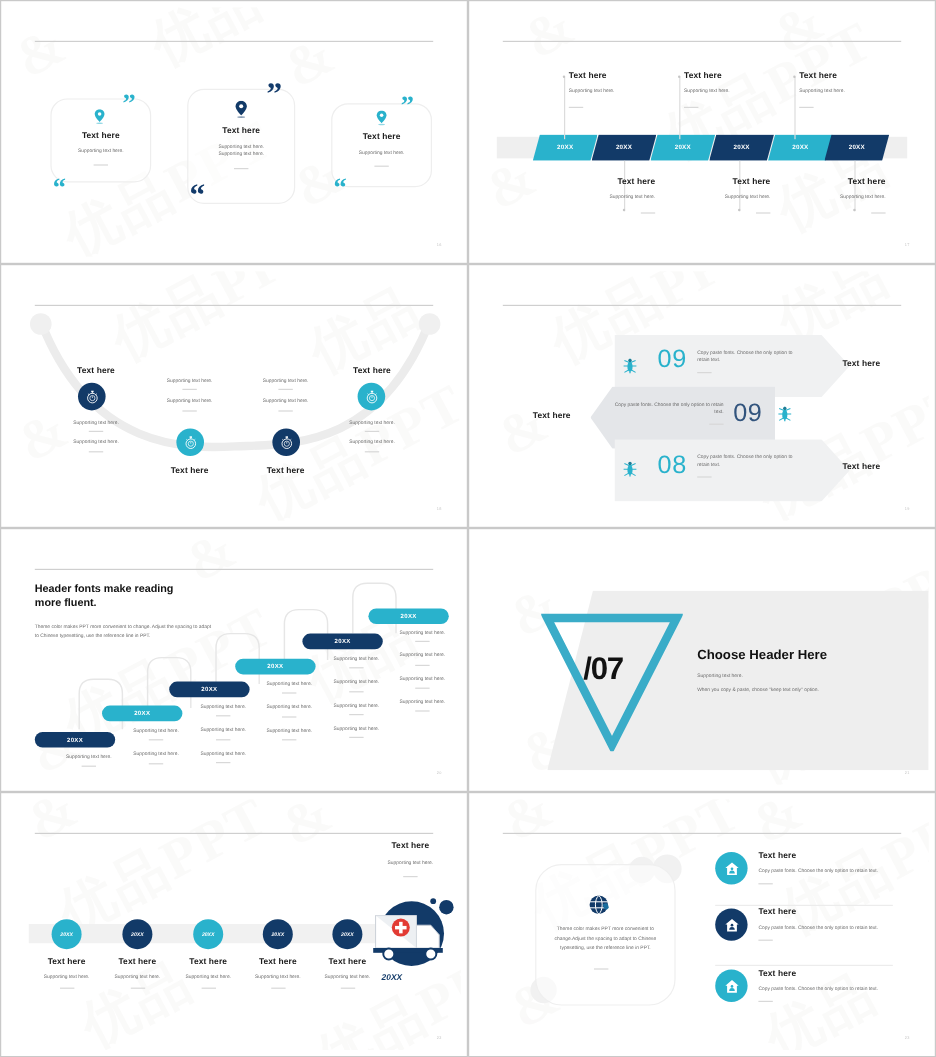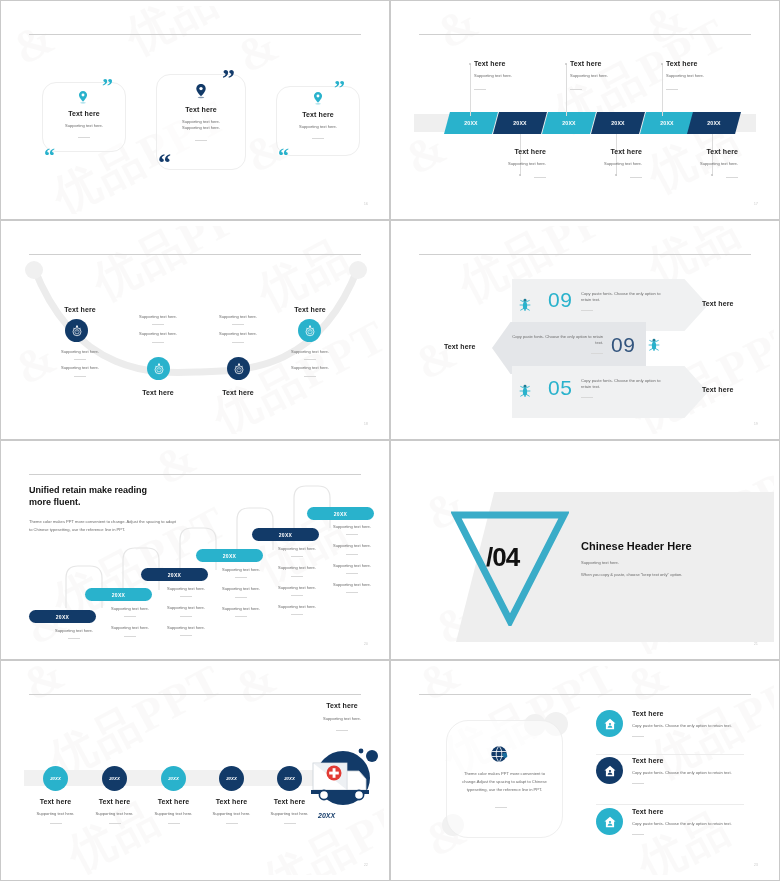--- a/index.html
+++ b/index.html
@@ -469,21 +469,21 @@
       <div class="ttl" style="position:absolute; left:48px; top:117px;">Text here</div>
 
       <div class="arrow-r" style="left:116px; top:140px; width:196px;"></div>
       <svg width="16" height="16" viewBox="0 0 24 24" style="position:absolute; left:121px; top:157px;">
         <path d="M12 3 L12 21" stroke="#29B2CC" stroke-width="1.6"></path>
         <ellipse cx="12" cy="13" rx="3.2" ry="6" fill="#29B2CC"></ellipse>
         <circle cx="12" cy="5" r="2.2" fill="#1E7D96"></circle>
         <path d="M12 8 L5 5 M12 12 L4 12 M12 16 L5 20" stroke="#29B2CC" stroke-width="1.3" fill="none"></path>
         <path d="M12 8 L19 5 M12 12 L20 12 M12 16 L19 20" stroke="#29B2CC" stroke-width="1.3" fill="none"></path>
       </svg>
-      <div class="bignum tcyan" style="left:152px; top:150px;">05</div>
+      <div class="bignum tcyan" style="left:152px; top:150px;">08</div>
       <div style="position:absolute; left:185px; top:152px; width:90px;">
         <div class="sub">Copy paste fonts. Choose the only option to retain text.</div>
         <div class="dash" style="margin-top:6px;"></div>
       </div>
       <div class="ttl" style="position:absolute; left:306px; top:160px;">Text here</div>
 
       <div class="pagenum">19</div>
     </div>
   </div>
 
@@ -492,21 +492,21 @@
       <div class="wm">
         <span style="left:150px; top:-10px;">&amp;</span>
         <span style="left:40px;  top:86px;">优品PPT</span>
         <span style="left:248px; top:72px;">优品</span>
         <span style="left:20px;  top:150px;">&amp;</span>
       </div>
       <div class="hdr-rule"></div>
 
       <div style="position:absolute; left:23px; top:38px; width:150px;">
         <div style="font-size:9px; font-weight:700; color:#111; line-height:1.35;">
-          <span>Unified retain make reading</span><br>
+          <span>Header fonts make reading</span><br>
           <span>more fluent.</span>
         </div>
         <div class="sub" style="margin-top:10px; line-height:1.8;">Theme color makes PPT more convenient to change. Adjust the spacing to adapt to Chinese typesetting, use the reference line in PPT.</div>
       </div>
 
       <svg style="position:absolute; left:58px; top:118px;" width="40" height="44">
         <path d="M2 44 L2 14 Q2 2 14 2 L26 2 Q38 2 38 14 L38 44" fill="none" stroke="#e6e6e6" stroke-width="1.2"></path>
       </svg>
       <svg style="position:absolute; left:115px; top:100px;" width="40" height="44">
         <path d="M2 44 L2 14 Q2 2 14 2 L26 2 Q38 2 38 14 L38 44" fill="none" stroke="#e6e6e6" stroke-width="1.2"></path>
@@ -603,24 +603,24 @@
         <span style="left:240px; top:36px;">优品PPT</span>
         <span style="left:40px;  top:150px;">&amp;</span>
         <span style="left:230px; top:140px;">优品</span>
       </div>
 
       <div class="grayband"></div>
 
       <svg class="tri" style="left:55px; top:64px;" width="118" height="116" viewBox="0 0 118 116">
         <path d="M5 5 L113 5 L59 111 Z" fill="none" stroke="#3AACC8" stroke-width="7"></path>
       </svg>
-      <div class="sh-num" style="left:90px; top:96px;">/04</div>
+      <div class="sh-num" style="left:90px; top:96px;">/07</div>
 
       <div style="position:absolute; left:185px; top:94px; width:160px;">
-        <div style="font-size:11px; font-weight:700; color:#111;">Chinese Header Here</div>
+        <div style="font-size:11px; font-weight:700; color:#111;">Choose Header Here</div>
         <div class="sub" style="margin-top:8px;">Supporting text here.</div>
         <div class="sub" style="margin-top:6px;">When you copy &amp; paste, choose "keep text only" option.</div>
       </div>
 
       <div class="pagenum">21</div>
     </div>
   </div>
 
   <div class="slide">
     <div class="slide-inner">

